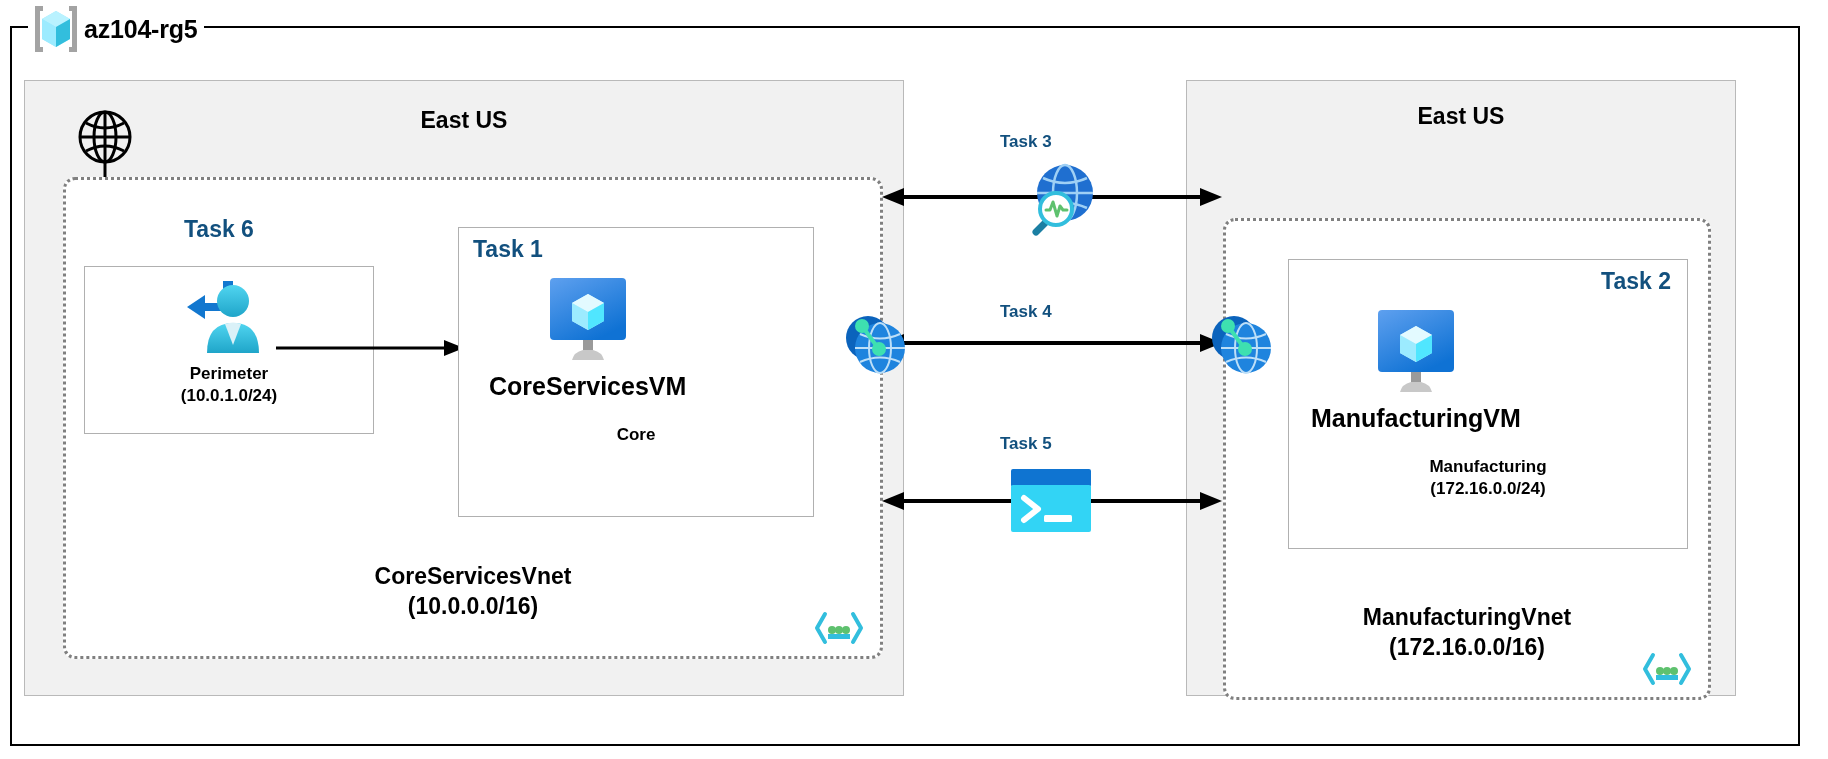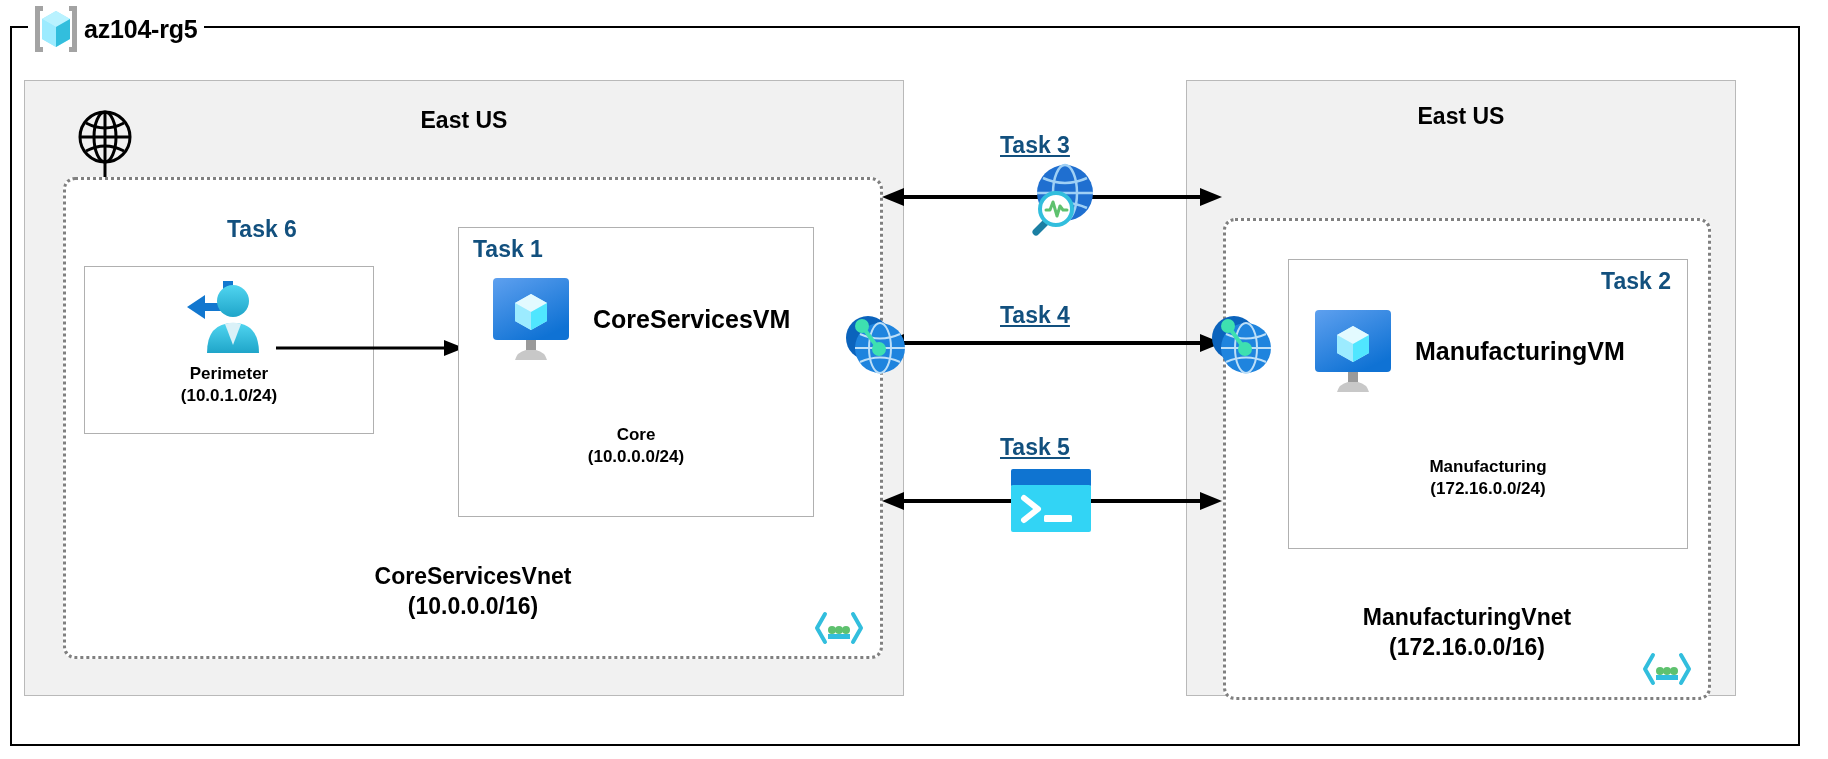--- a/index.html
+++ b/index.html
@@ -118,44 +118,44 @@
     font-weight: bold;
     color: #000000;
     line-height: 1.30;
   }
 
   
   .vm-row {
     position: absolute;
     display: flex;
     align-items: center;
-    gap: 20px;
+    gap: 10px;
+    flex-direction: column;
   }
   .vm-name {
     font-size: 25px;
     font-weight: bold;
     color: #000000;
     white-space: nowrap;
   }
   .vm-icon { width: 84px; height: 86px; display: block; }
 
   
   .person-icon { width: 84px; height: 80px; display: block; }
 
   
   .globe-black { position: absolute; width: 56px; height: 56px; }
 
   
   .conn-label {
     position: absolute;
-    font-size: 23px;
+    font-size: 17px;
     font-weight: bold;
     color: #12507e;
     white-space: nowrap;
-    text-decoration: underline;
   }
 
   .peer-icon { position: absolute; width: 66px; height: 68px; }
   .nw-icon   { position: absolute; width: 82px; height: 80px; }
   .shell-icon{ position: absolute; width: 82px; height: 66px; }
 
   
   .arrow-svg { position: absolute; overflow: visible; }
 </style>
 </head>
@@ -191,21 +191,21 @@
       <path d="M9 14 Q28 24 47 14" fill="none" stroke="#000" stroke-width="3"></path>
       <path d="M9 42 Q28 32 47 42" fill="none" stroke="#000" stroke-width="3"></path>
     </svg>
     <svg class="arrow-svg" style="left:64px; top:82px; width:32px; height:160px;" viewBox="0 0 32 160">
       <line x1="16" y1="0" x2="16" y2="144" stroke="#000" stroke-width="3"></line>
       <polygon points="16,157 8,138 24,138" fill="#000"></polygon>
     </svg>
 
     <div class="vnet" id="vnet-core">
 
-      <div class="task-label" style="left:118px; top:36px;margin-left:43px;">Task 6</div>
+      <div class="task-label" style="left:118px; top:36px;">Task 6</div>
 
       <div class="subnet" id="subnet-perimeter">
         <svg class="person-icon" style="position:absolute; left:98px; top:10px;" viewBox="0 0 84 80">
           <defs>
             <linearGradient id="pgrad" x1="0" y1="0" x2="0" y2="1">
               <stop offset="0%" stop-color="#50d5f0"></stop>
               <stop offset="100%" stop-color="#1fa5c9"></stop>
             </linearGradient>
           </defs>
 
@@ -243,21 +243,20 @@
             <polygon points="42,18 58,27 42,36 26,27" fill="#e3faff"></polygon>
             <polygon points="42,36 58,27 58,45 42,54" fill="#50e6ff"></polygon>
             <polygon points="42,36 26,27 26,45 42,54" fill="#9cebff"></polygon>
             <rect x="37" y="64" width="10" height="12" fill="#9a9a9a"></rect>
             <path d="M26 84 Q28 76 37 74 L47 74 Q56 76 58 84 Z" fill="#c8c8c8"></path>
           </svg>
           <span class="vm-name">CoreServicesVM</span>
         </div>
         <div class="subnet-caption" style="top:196px;">
           <div>Core</div>
-          <div>(10.0.0.0/24)</div>
         </div>
       </div>
 
       <div class="vnet-label">
         <div>CoreServicesVnet</div>
         <div>(10.0.0.0/16)</div>
       </div>
 
       <svg class="vnet-corner-icon" viewBox="0 0 50 40">
         <path d="M11 6 L3 20 L11 34" fill="none" stroke="#32bedd" stroke-width="4" stroke-linecap="round" stroke-linejoin="round"></path>

